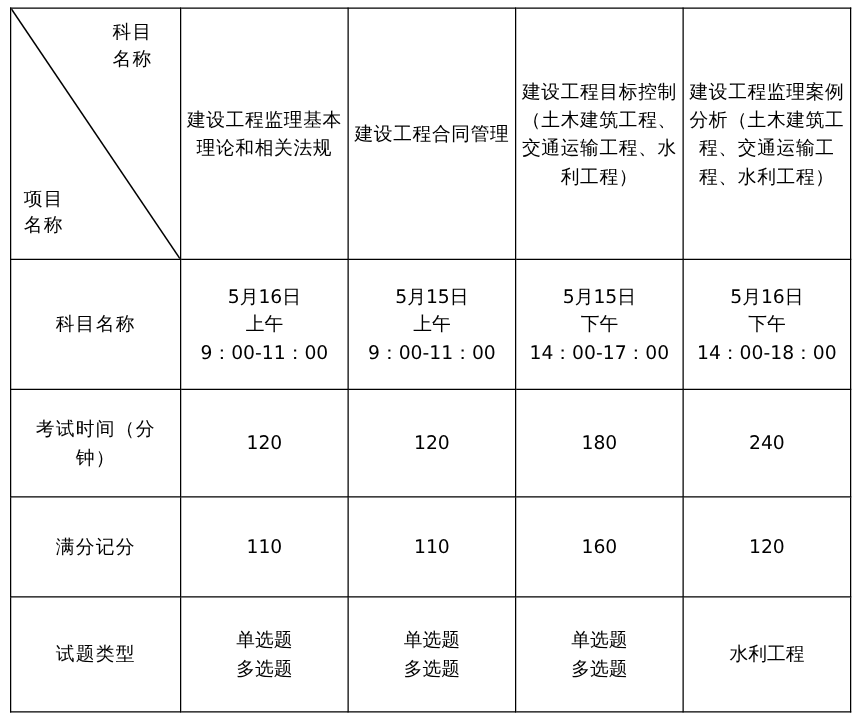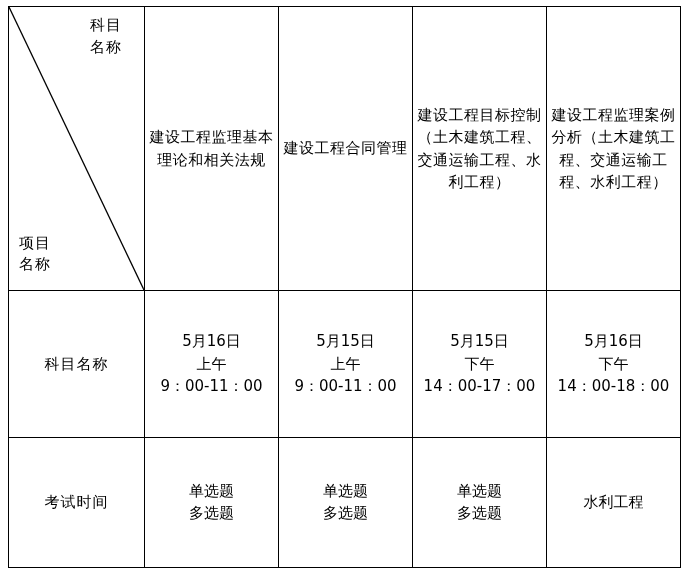--- a/index.html
+++ b/index.html
@@ -132,24 +132,38 @@
       </tr>
 
       <tr class="r-time">
         <td class="rowlabel">科目名称</td>
         <td class="timecell">5月16日<br>上午<br>9：00-11：00</td>
         <td class="timecell">5月15日<br>上午<br>9：00-11：00</td>
         <td class="timecell">5月15日<br>下午<br>14：00-17：00</td>
         <td class="timecell">5月16日<br>下午<br>14：00-18：00</td>
       </tr>
 
+      <tr class="r-dur">
+        <td class="rowlabel">考试时间（分钟）</td>
+        <td class="numcell">120</td>
+        <td class="numcell">120</td>
+        <td class="numcell">180</td>
+        <td class="numcell">240</td>
+      </tr>
 
+      <tr class="r-score">
+        <td class="rowlabel">满分记分</td>
+        <td class="numcell">110</td>
+        <td class="numcell">110</td>
+        <td class="numcell">160</td>
+        <td class="numcell">120</td>
+      </tr>
 
       <tr class="r-type">
-        <td class="rowlabel">考试时间</td>
+        <td class="rowlabel">试题类型</td>
         <td class="typecell">单选题<br>多选题</td>
         <td class="typecell">单选题<br>多选题</td>
         <td class="typecell">单选题<br>多选题</td>
         <td class="typecell">水利工程</td>
       </tr>
     </tbody>
   </table>
 </div>
 
 </body></html>

